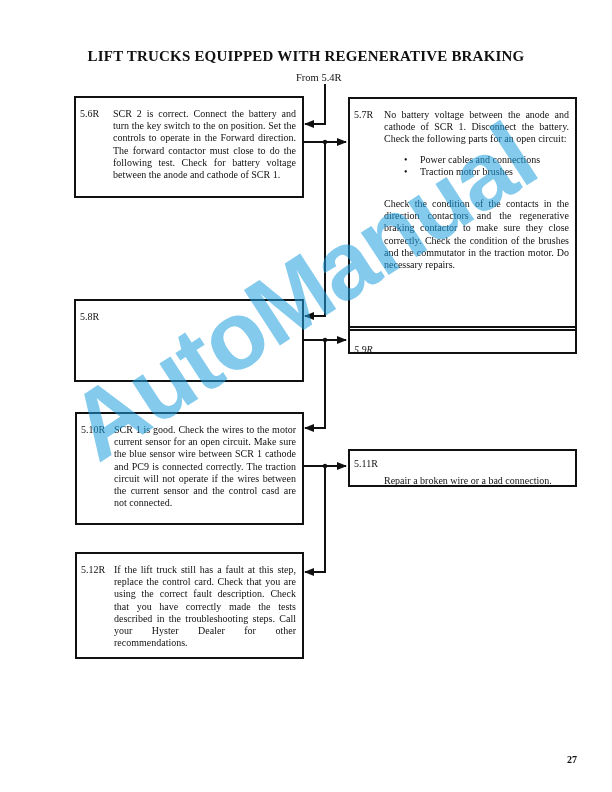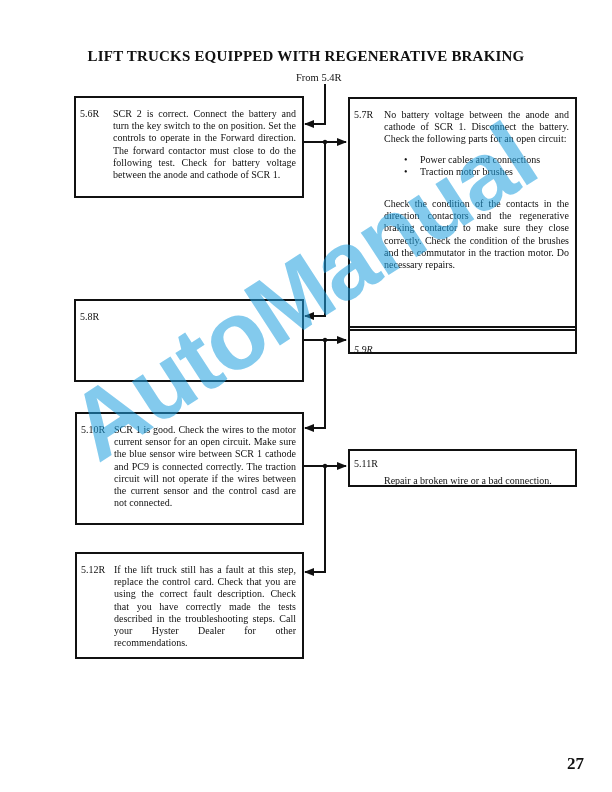--- a/index.html
+++ b/index.html
@@ -25,21 +25,21 @@
   .body { position: absolute; top: 10px; text-align: justify; }
   .body.left { left: 37px; right: 6px; }
   .body.right { left: 34px; right: 6px; }
   .body p { margin: 0; }
   .body ul { margin: 8px; padding-left: 16px; list-style: none; }
   .body ul li { position: relative; padding-left: 12px; }
   .body ul li::before { content: "\2022"; position: absolute; left: -4px; }
   .body .gap { height: 12px; }
   svg.lines { position: absolute; left: 0; top: 0; }
   .pagenum {
-    position: absolute; left: 567px; top: 754px; font-weight: bold; font-size: 17px;
+    position: absolute; left: 567px; top: 754px; font-weight: bold; font-size: 10px;
   }
   .watermark {
     position: absolute; left: 50px; top: 390px; transform: rotate(-33deg);
     transform-origin: left top; font-family: "Liberation Sans", sans-serif;
     font-weight: bold; font-size: 96px; color: #1ea0e0; opacity: 0.55;
     white-space: nowrap; pointer-events: none; letter-spacing: -2px;
   }
 </style>
 </head>
 <body>

